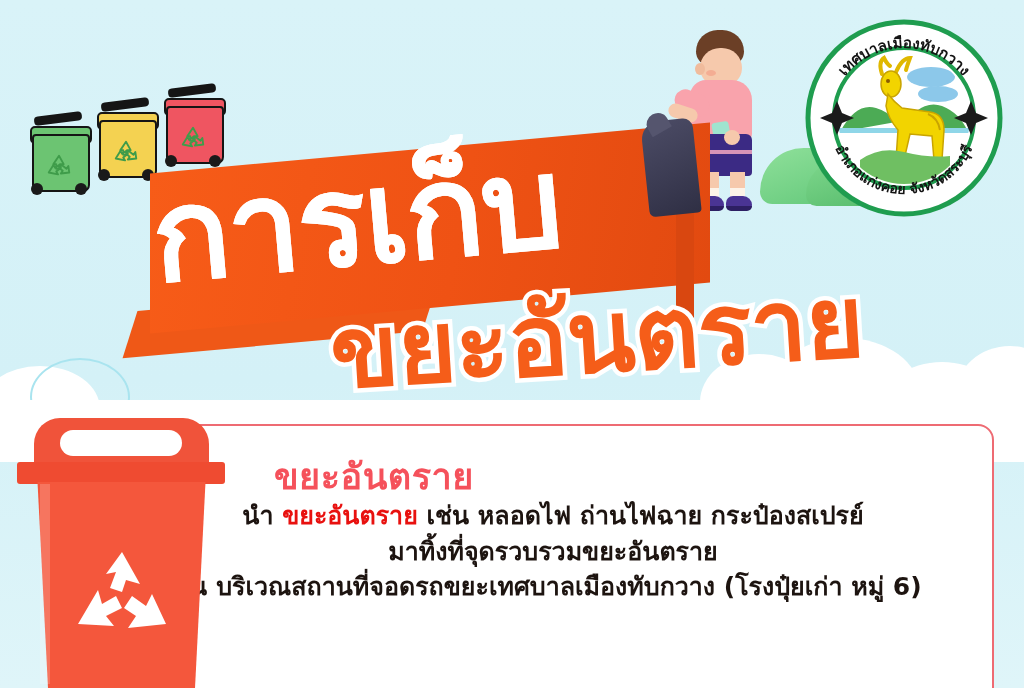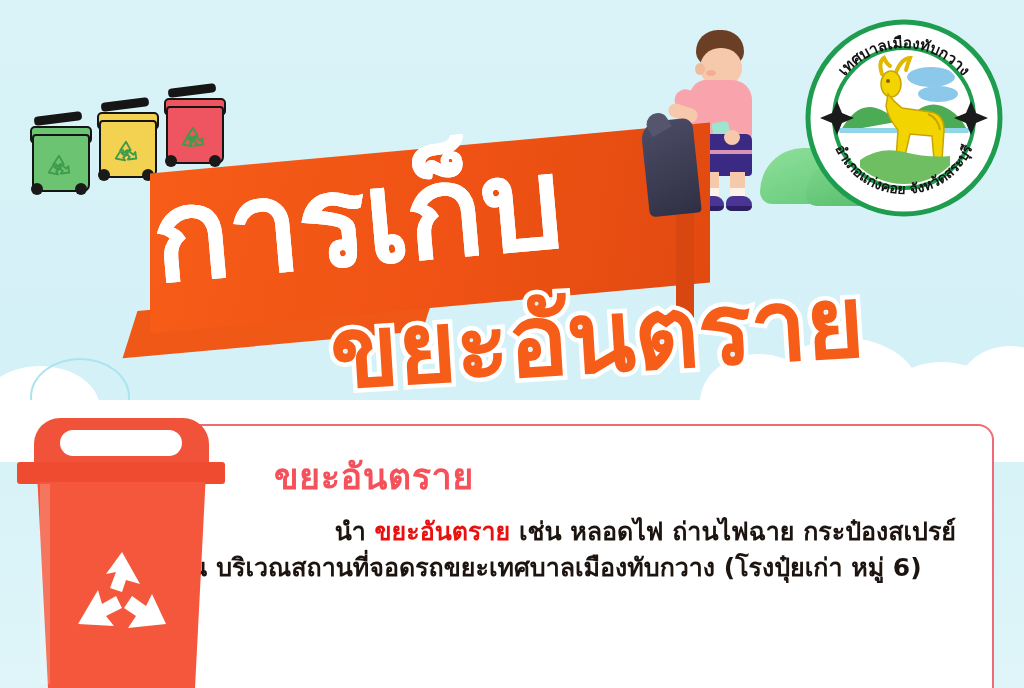--- a/index.html
+++ b/index.html
@@ -370,21 +370,21 @@
     font-size: 25px;
     line-height: 1.42;
     color: #1d1410;
     font-weight: 600;
   }
   .card-body .hl {
     color: #e8110f;
     font-weight: 700;
   }
   .card-body .line { display: block; white-space: nowrap; }
-  .card-body .line.l1 { text-align: right; margin-top: 16px; }
+  .card-body .line.l1 { text-align: center; }
   .card-footer {
     position: absolute;
     left: 36px;
     top: 244px;
     width: 806px;
     text-align: center;
     font-size: 25px;
     font-weight: 700;
     color: #e8110f;
     white-space: nowrap;
@@ -580,20 +580,21 @@
   </div>
 
   <div class="info-card">
     <div class="card-heading">ขยะอันตราย</div>
     <div class="card-body">
       <span class="line l1">
         <span>นำ</span>
         <span class="hl">ขยะอันตราย</span>
         <span>เช่น หลอดไฟ ถ่านไฟฉาย กระป๋องสเปรย์</span>
       </span>
+      <span class="line">มาทิ้งที่จุดรวบรวมขยะอันตราย</span>
       <span class="line">ณ  บริเวณสถานที่จอดรถขยะเทศบาลเมืองทับกวาง (โรงปุ๋ยเก่า หมู่ 6)</span>
     </div>
     <div class="card-footer"></div>
   </div>
 
   <div class="big-bin">
     <div class="lid-top"></div>
     <div class="lid-slot"></div>
     <div class="lid-rim"></div>
     <div class="can"></div>

